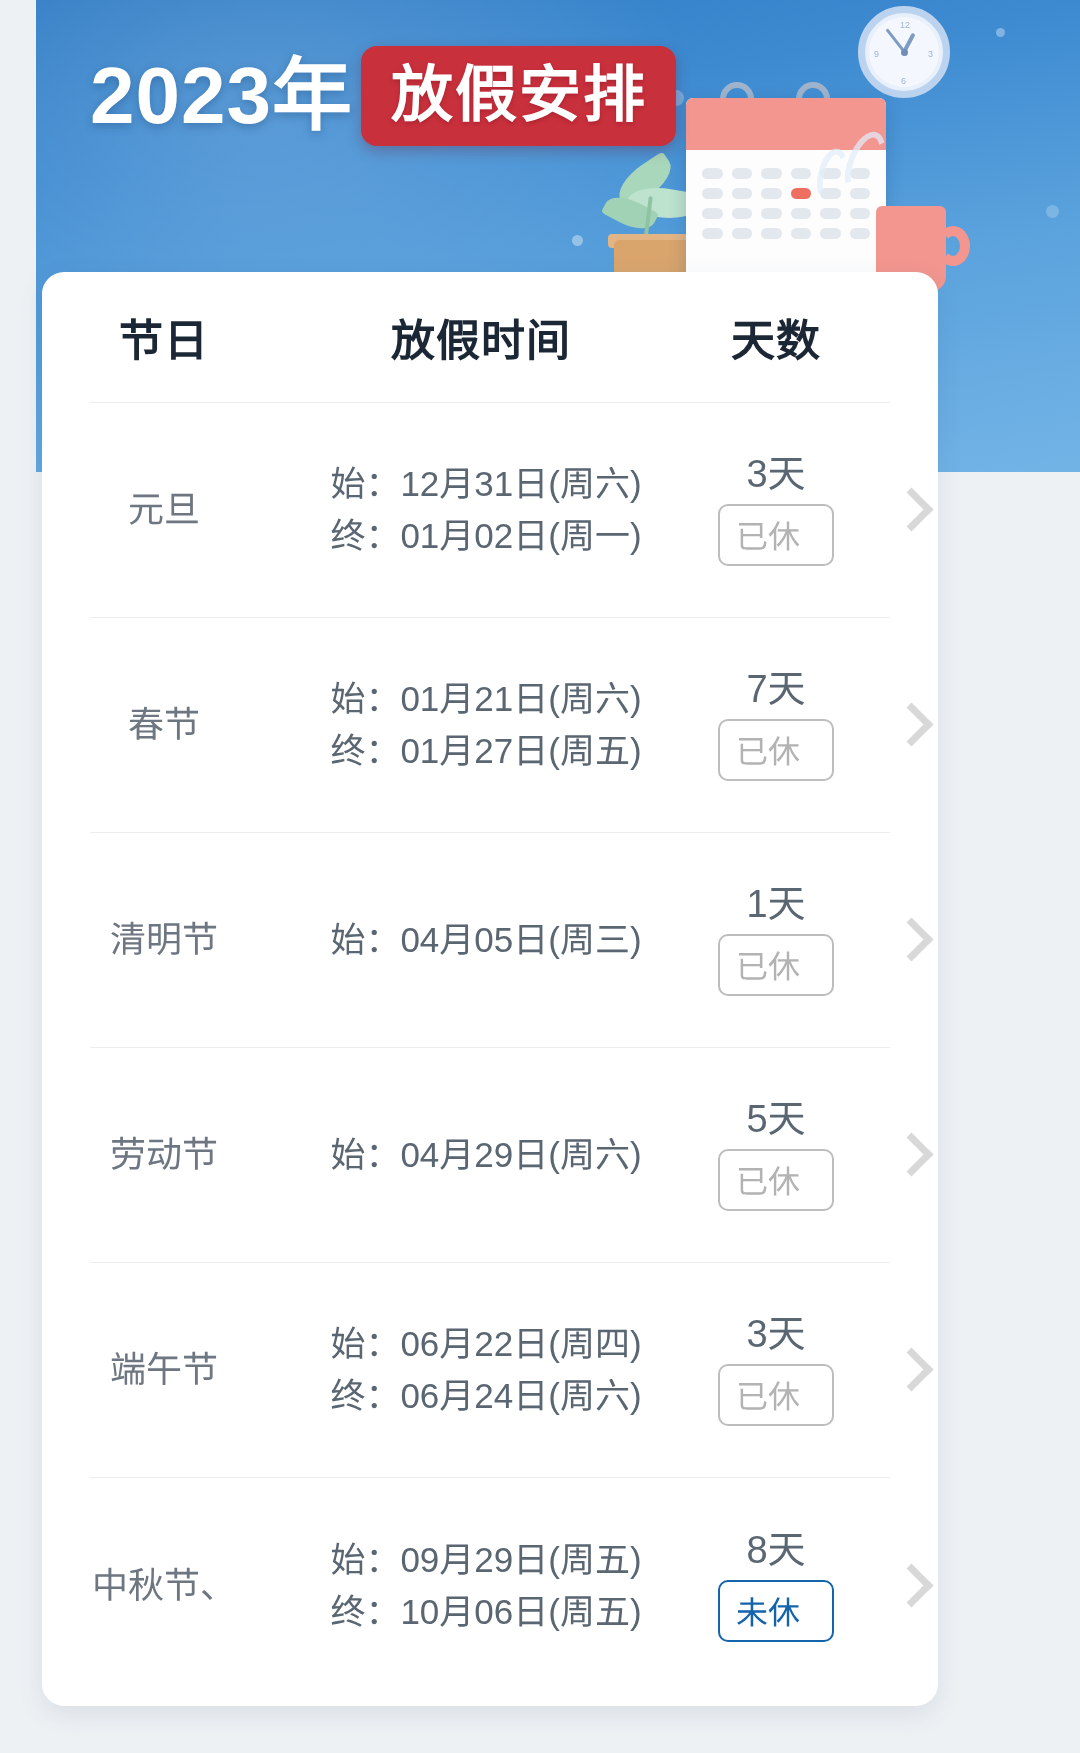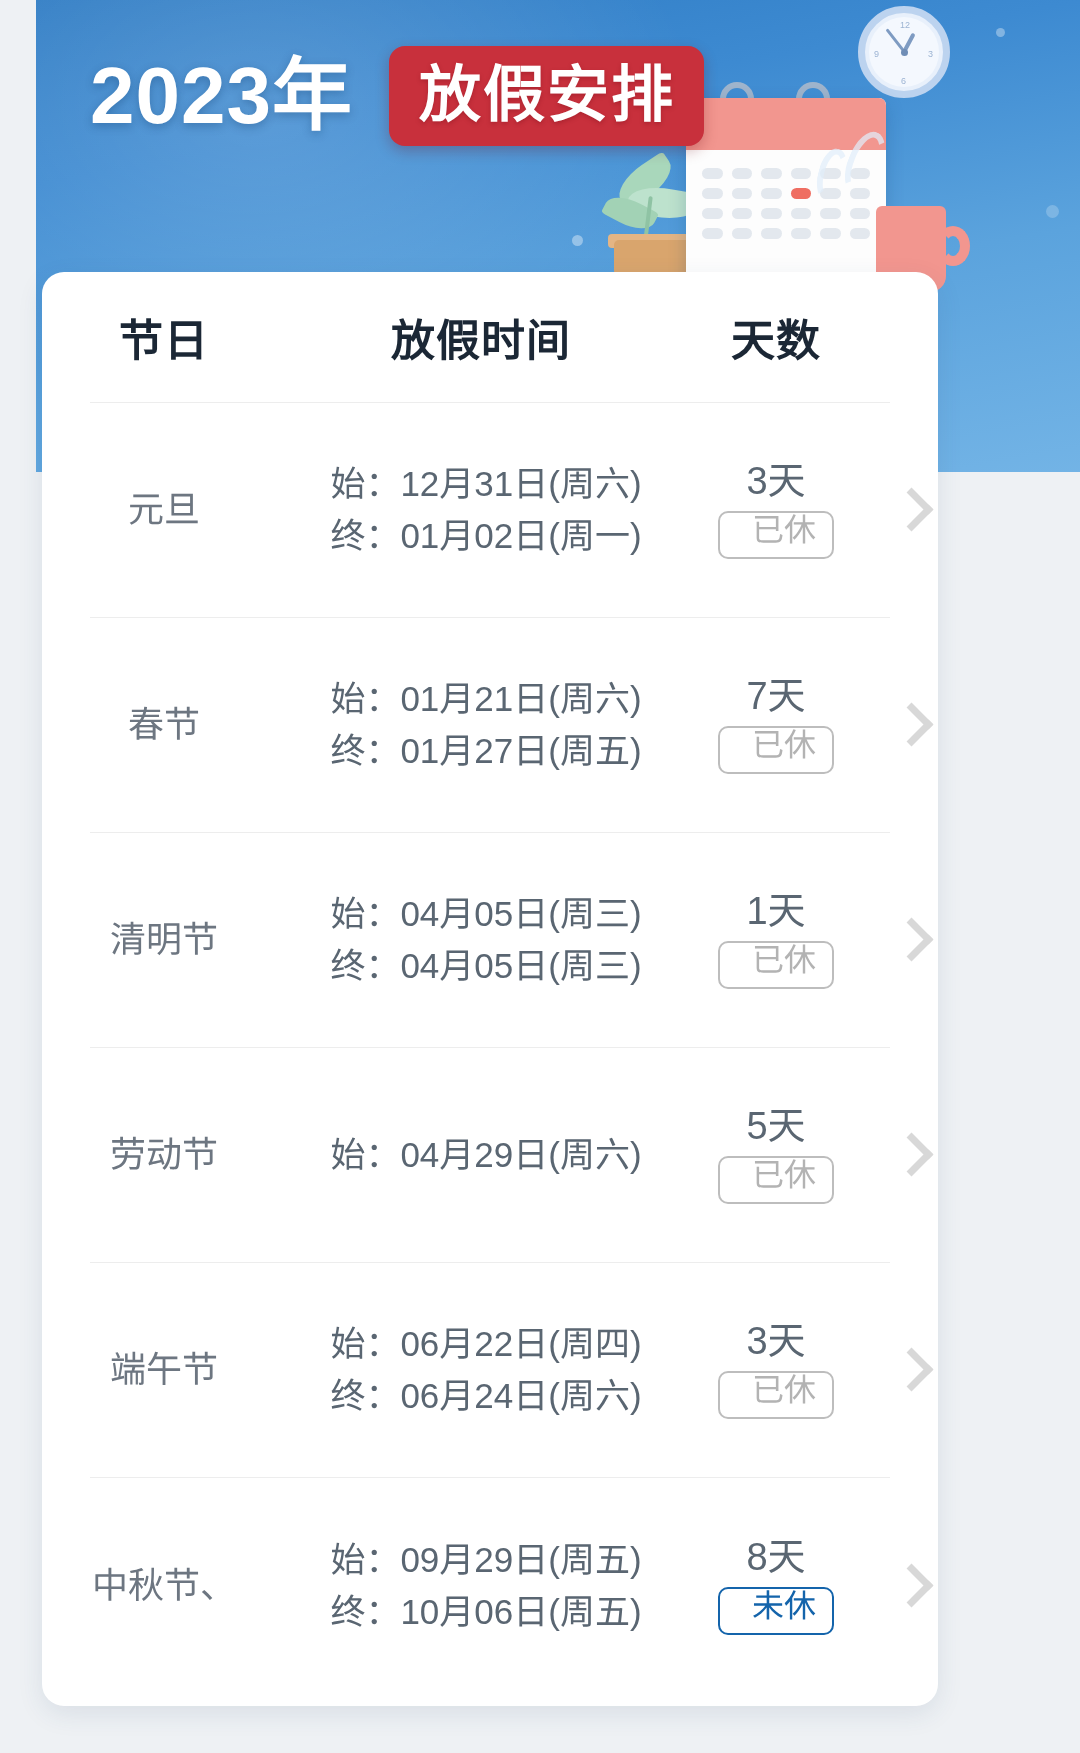--- a/index.html
+++ b/index.html
@@ -33,21 +33,21 @@
   .dot { position:absolute; border-radius:50%; background:rgba(255,255,255,.28); }
   .d1 { width:16px; height:16px; left:632px; top:90px; }
   .d2 { width:34px; height:34px; left:770px; top:110px; background:rgba(255,255,255,.18); }
   .d3 { width:14px; height:14px; left:712px; top:205px; }
   .d4 { width:11px; height:11px; left:536px; top:235px; background:rgba(255,255,255,.38); }
   .d5 { width:13px; height:13px; left:1010px; top:205px; background:rgba(255,255,255,.22); }
   .d6 { width:9px;  height:9px;  left:960px; top:28px; background:rgba(255,255,255,.35); }
 
   .hero-title-wrap {
     position:absolute; left:54px; top:46px;
-    display:flex; align-items:center; gap:36px;
+    display:flex; align-items:center; gap:8px;
   }
   .hero-year {
     font-size:80px; font-weight:bold; color:#ffffff;
     letter-spacing:1px; line-height:1;
     text-shadow:0 3px 10px rgba(10,50,95,.30);
   }
   .hero-badge {
     background:#c8303c;
     border-radius:16px;
     padding:18px 29px 20px 30px;
@@ -148,27 +148,27 @@
     width:244px; text-align:center;
     color:#6d7681; font-size:36px; line-height:1.34;
   }
   .cell-period {
     width:390px;
     color:#5a6672; font-size:35px; line-height:1.48;
     text-align:center; padding-left:10px;
   }
   .cell-period .pline { white-space:nowrap; }
   .cell-days {
-    width:200px; text-align:right;
+    width:200px; text-align:left;
     display:flex; flex-direction:column; align-items:center; gap:8px;
   }
   .days-num { color:#5a6672; font-size:38px; line-height:1.1; }
   .status {
     display:inline-block;
-    min-width:116px; padding:0 16px 9px 16px;
+    min-width:116px; padding:14px 16px 9px 16px;
     border-radius:10px; font-size:32px; line-height:1.1;
     border:2px solid #bdbdbd; color:#b3b3b3; background:#fff;
   }
   .status.unrested {
     border-color:#1464ab; color:#1464ab;
   }
   .cell-chev { flex:1; display:flex; justify-content:center; align-items:center; }
   .chev {
     width:26px; height:46px;
     position:relative;
@@ -304,21 +304,20 @@
           </div>
           <div class="cell-chev">
             <div class="chev"></div>
           </div>
         </div>
         <div class="divider"></div>
         <div class="row">
           <div class="cell-holiday">清明节</div>
           <div class="cell-period">
             <div class="pline">始：04月05日(周三)</div>
-            <div class="pline">终：04月05日(周三)</div>
           </div>
           <div class="cell-days">
             <div class="days-num">1天</div>
             <div class="status">已休</div>
           </div>
           <div class="cell-chev">
             <div class="chev"></div>
           </div>
         </div>
         <div class="divider"></div>

